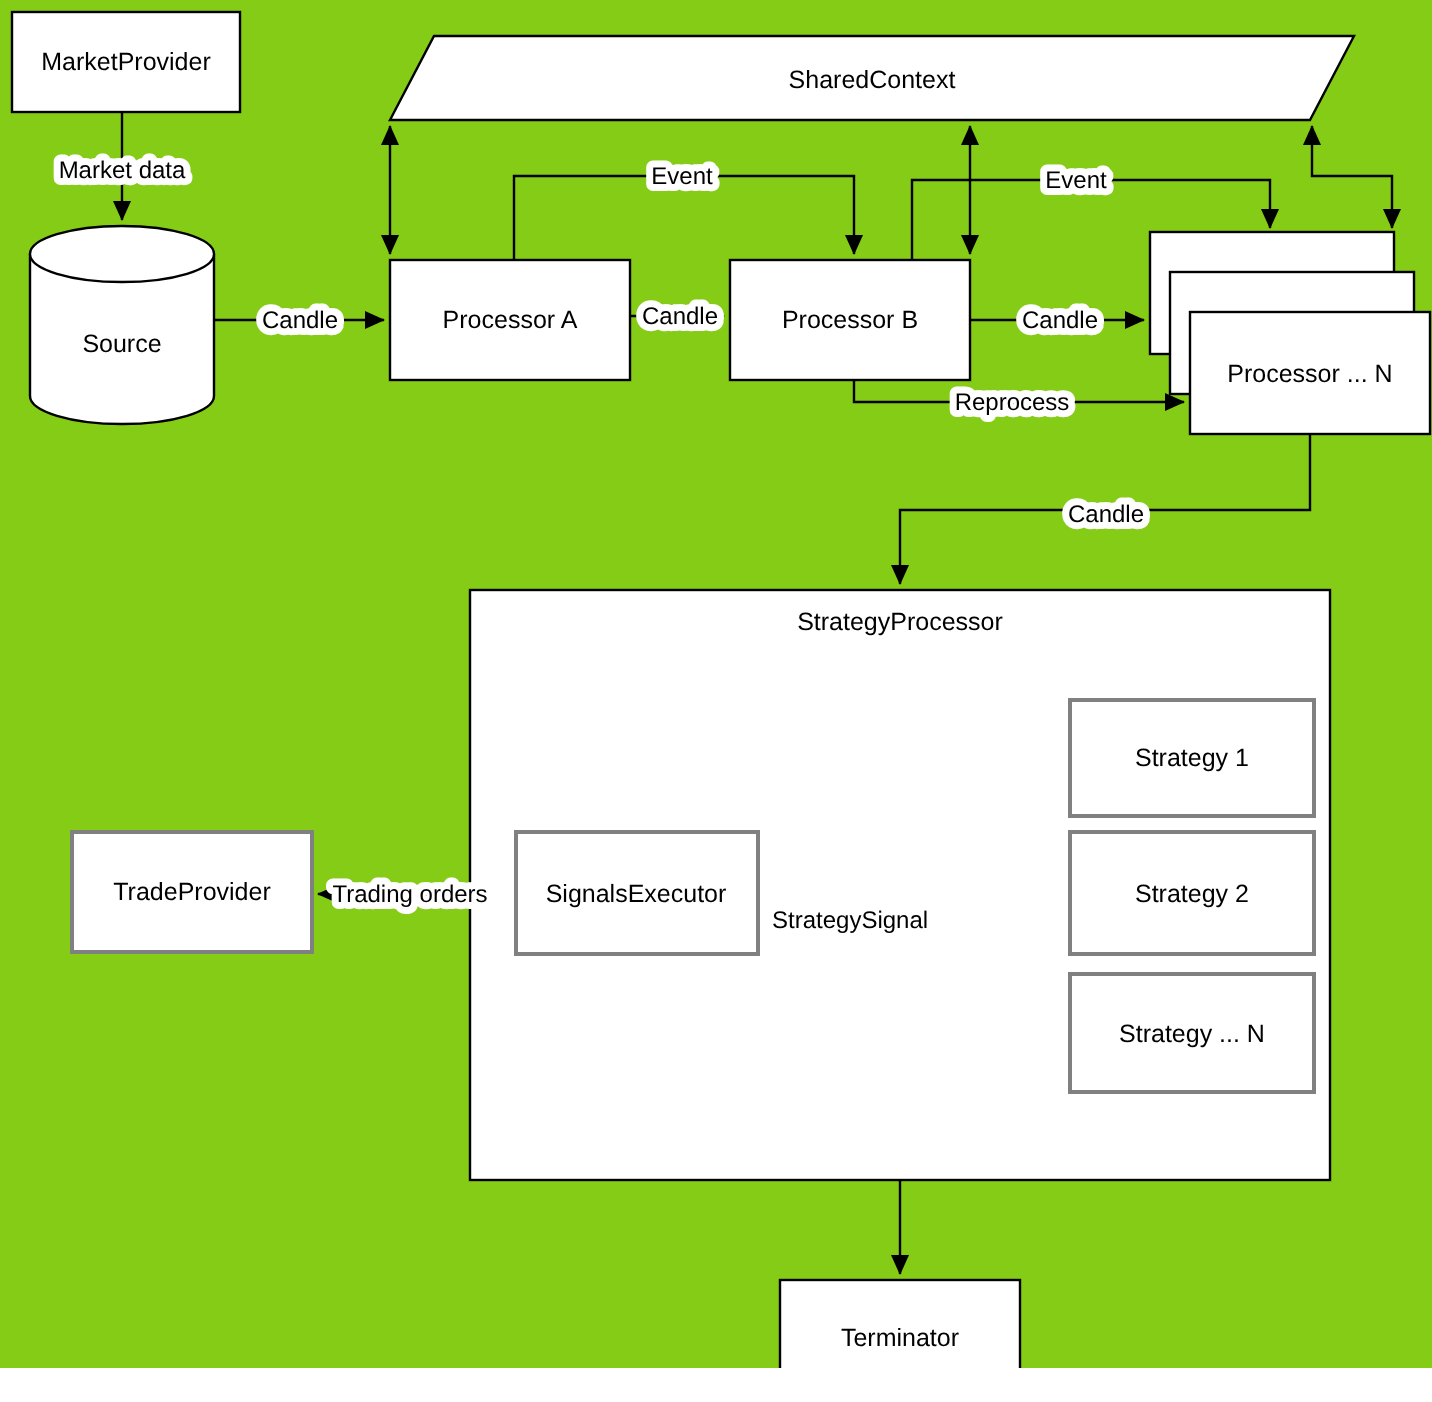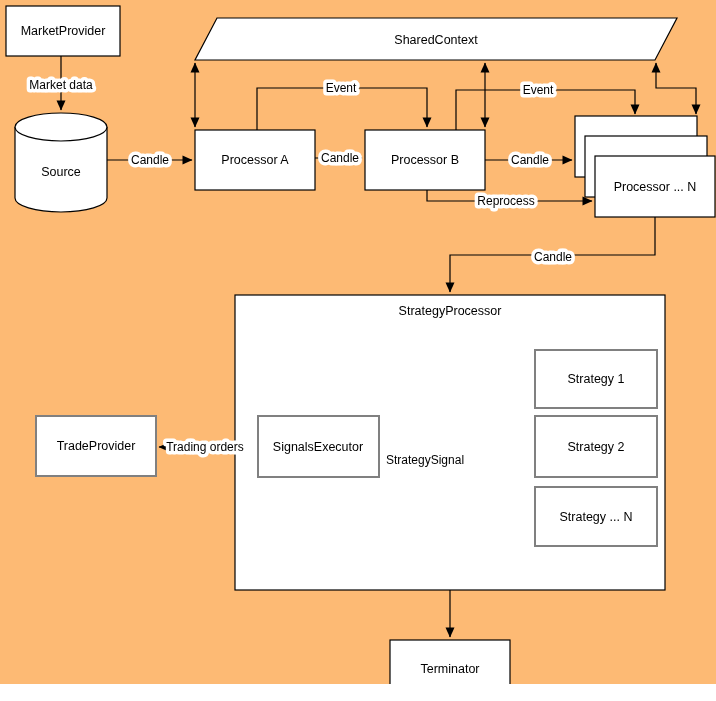--- a/index.html
+++ b/index.html
@@ -4,21 +4,21 @@
 <style>
   html, body {
     margin: 0;
     padding: 0;
     background: #ffffff;
   }
   .canvas {
     position: relative;
     width: 716px;
     height: 684px;
-    background: #fdba74;
+    background: #84cc16;
     font-family: "Liberation Sans", sans-serif;
   }
   svg text {
     font-family: "Liberation Sans", sans-serif;
     font-size: 12px;
     fill: #000000;
   }
   svg text.node-label {
     font-size: 12.5px;
   }

